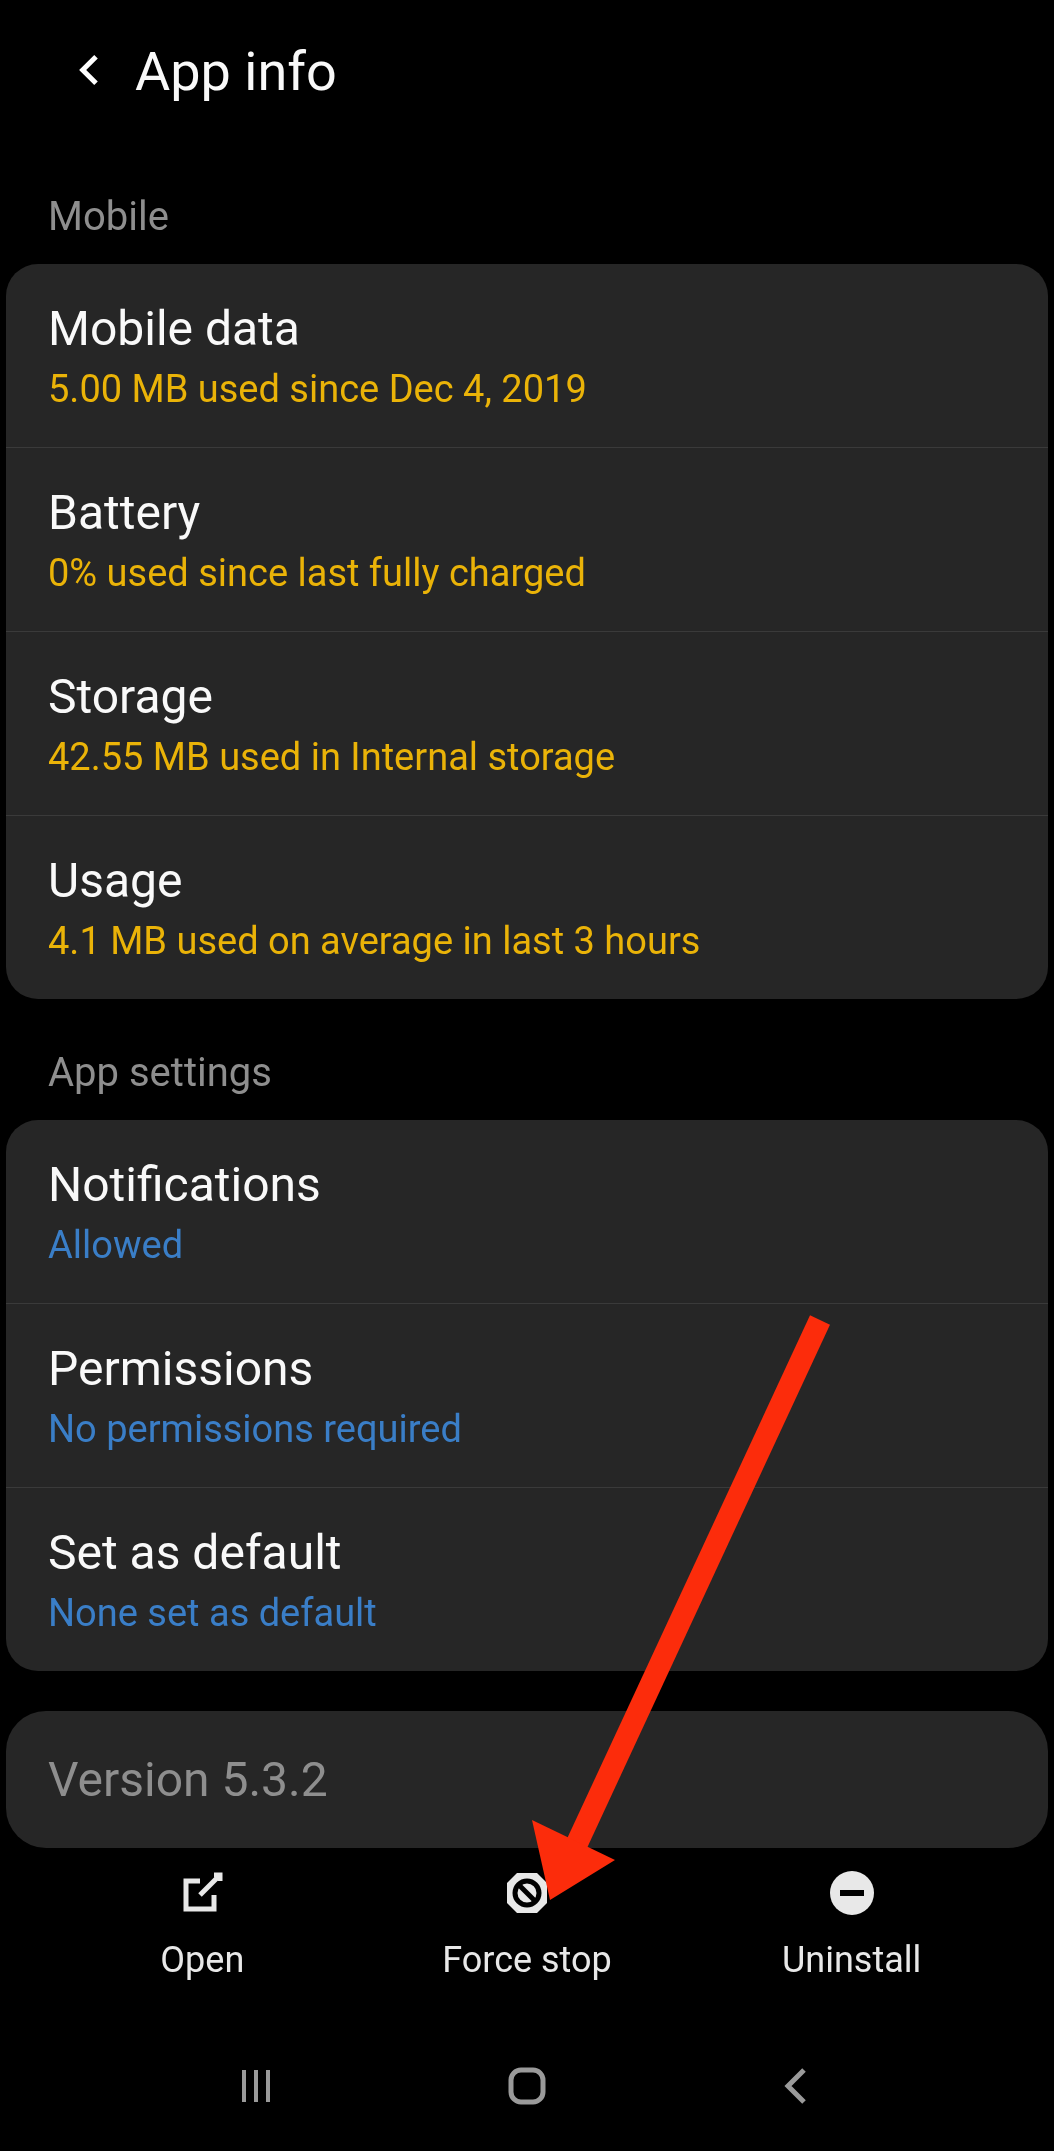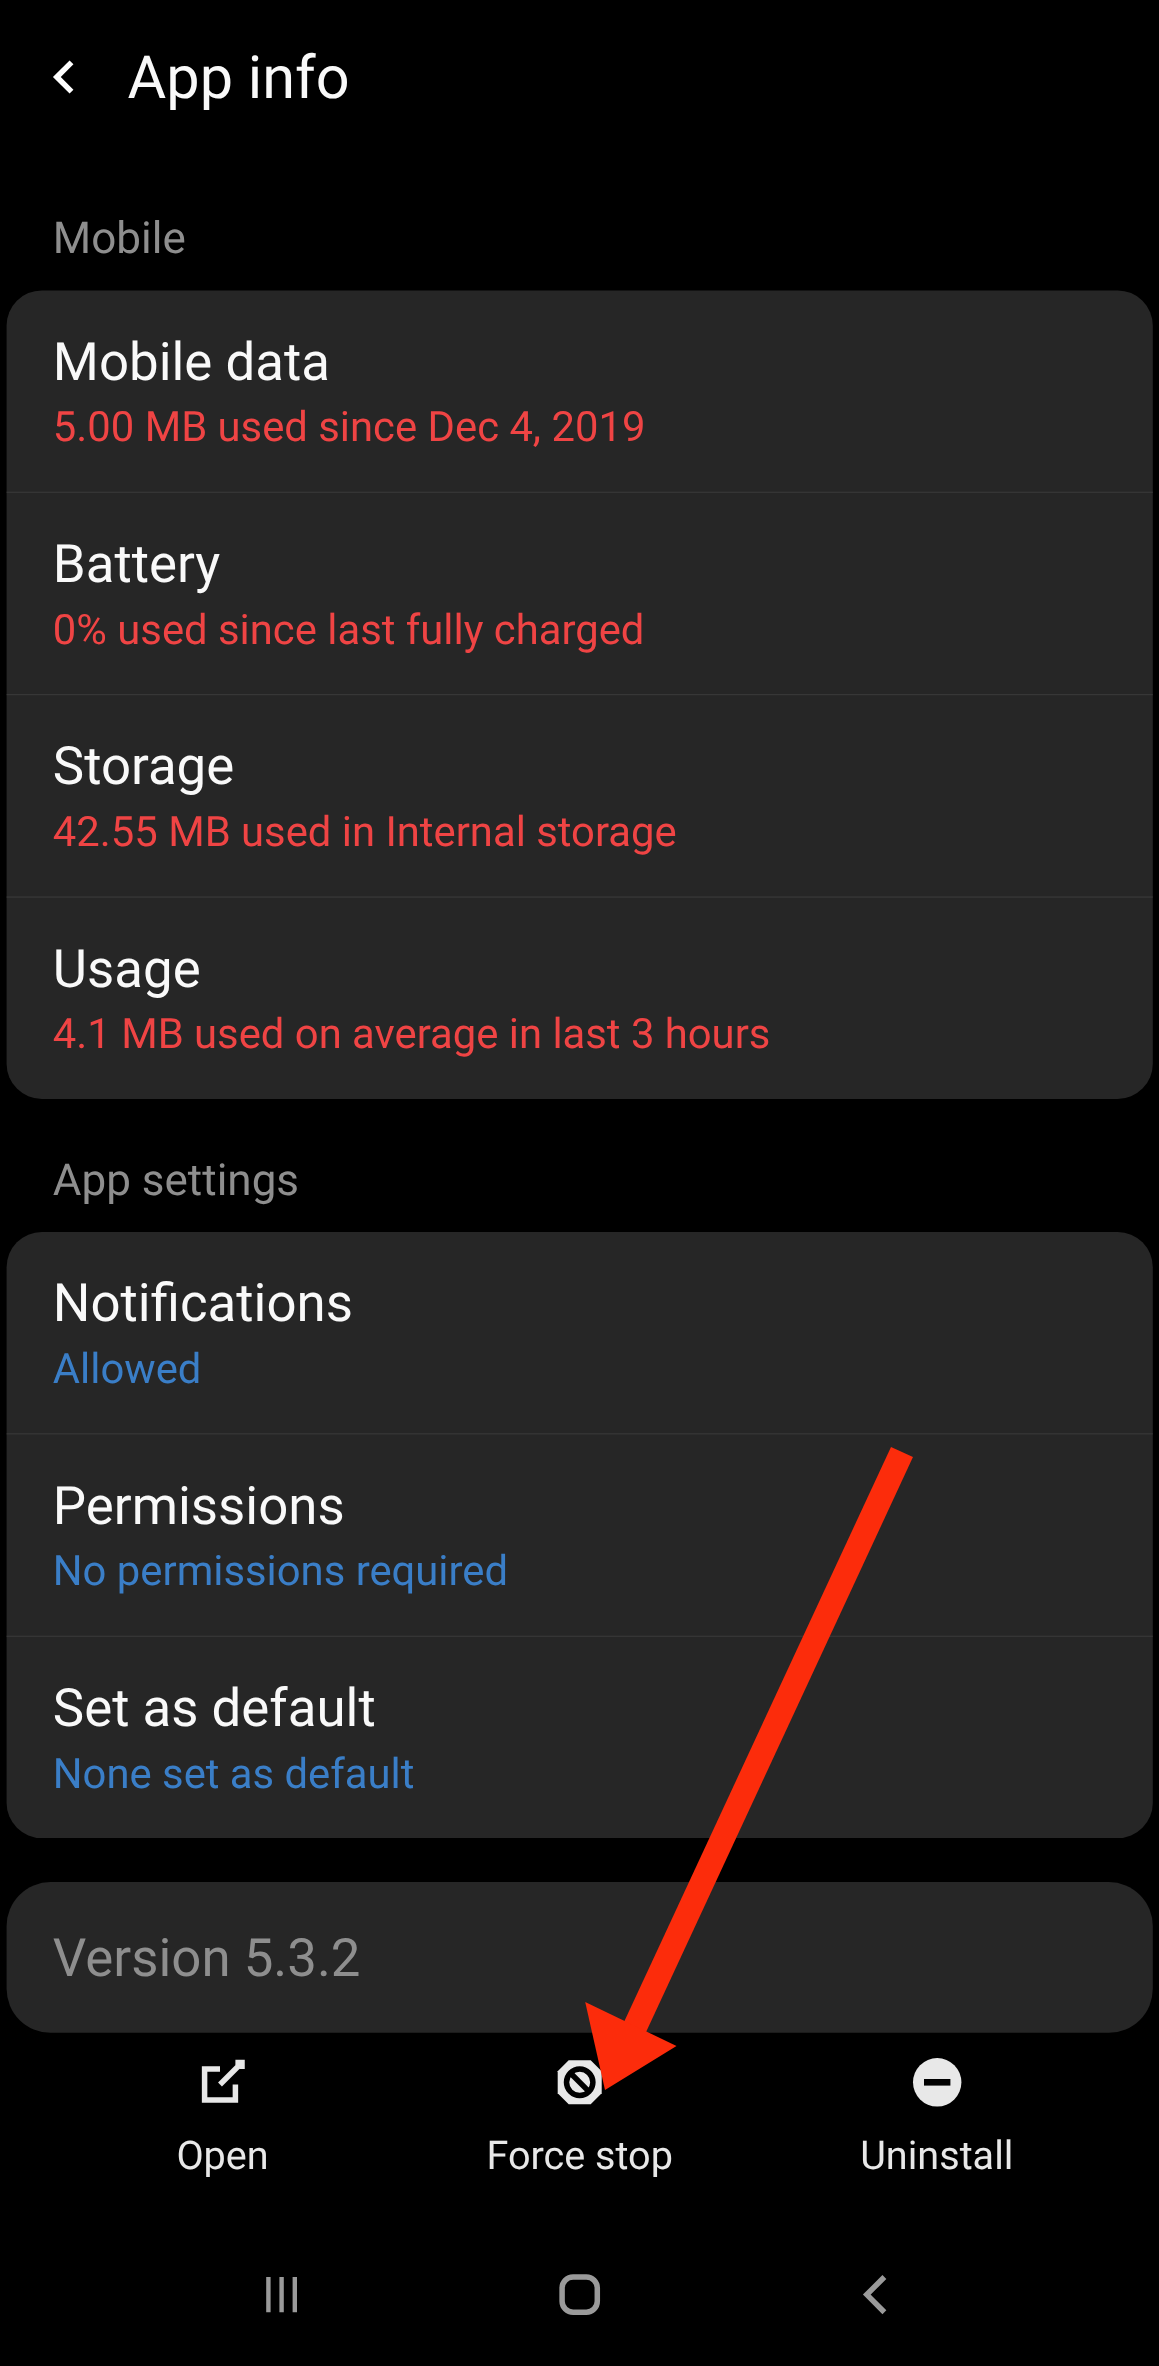--- a/index.html
+++ b/index.html
@@ -12,22 +12,22 @@
       height: 2151px;
       background: #000000;
       font-family: -apple-system, BlinkMacSystemFont, 'Segoe UI', Roboto, sans-serif;
       color: #ffffff;
       position: relative;
       overflow: hidden;
     }
     .header {
       display: flex;
       align-items: center;
-      padding: 40px 40px;
-      gap: 36px;
+      padding: 40px 71px;
+      gap: 24px;
     }
     .back-icon svg {
       width: 40px;
       height: 40px;
       stroke: #ffffff;
       stroke-width: 3;
       fill: none;
     }
     .header-title {
       font-size: 54px;
@@ -51,21 +51,21 @@
     .list-item:last-child {
       border-bottom: none;
     }
     .item-title {
       font-size: 48px;
       color: #f9f9f9;
       margin-bottom: 10px;
     }
     .item-subtitle {
       font-size: 38px;
-      color: #ef4444;
+      color: #eab308;
     }
     .item-subtitle-blue {
       font-size: 38px;
       color: #3a7ec7;
     }
     .version-card {
       background: #262626;
       border-radius: 40px;
       margin: 40px 6px 0 6px;
       padding: 40px 42px;

